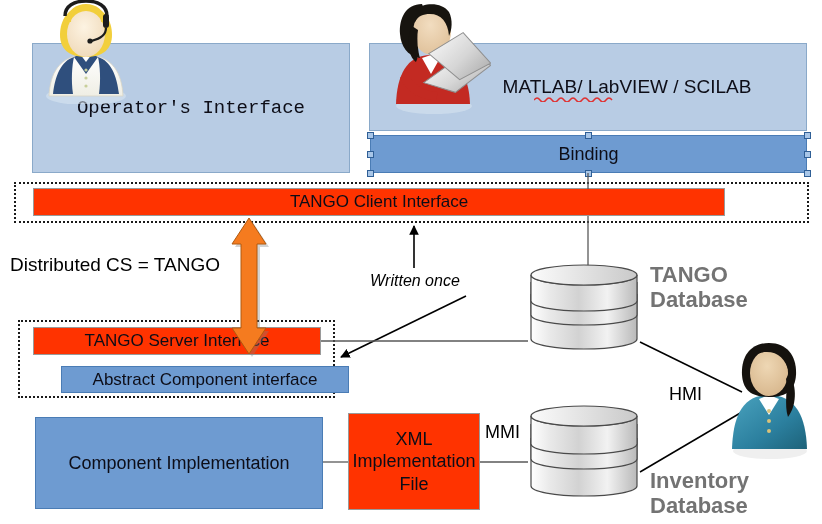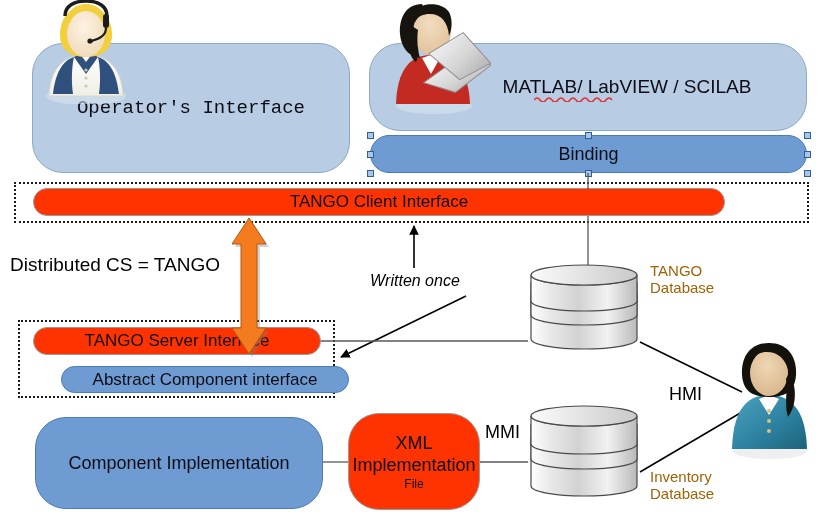--- a/index.html
+++ b/index.html
@@ -16,21 +16,20 @@
     overflow: hidden;
   }
   .box {
     position: absolute;
     box-sizing: border-box;
     display: flex;
     align-items: center;
     justify-content: center;
     text-align: center;
     color: #0d0d17;
-    border-radius: 31px;
   }
   
   .panel-light {
     background: #b8cce4;
     border: 1px solid #8aa9c9;
     font-size: 19px;
   }
   
   .panel-mid {
     background: #6e9bd1;
@@ -72,24 +71,25 @@
     width: 7px;
     height: 7px;
     background: #a8c6e8;
     border: 1px solid #2f5f96;
     box-sizing: border-box;
   }
   .person { position: absolute; }
   .dbwrap { position: absolute; }
   .dblabel {
     position: absolute;
-    font-size: 15px;
-    color: #a16207;
+    font-size: 22px;
+    color: #737373;
     line-height: 1.15;
     white-space: nowrap;
+    font-weight: bold;
   }
   .squiggle {
     position: absolute;
     height: 4px;
   }
 </style>
 </head>
 <body>
 
 <div id="canvas">
@@ -132,21 +132,21 @@
     <span style="font-size:17px;">Abstract Component interface</span>
   </div>
 
   <div class="box panel-mid" style="left:35px; top:417px; width:288px; height:92px;">
     <span style="font-size:18px;">Component Implementation</span>
   </div>
 
   <div class="box panel-red" style="left:348px; top:413px; width:132px; height:97px; flex-direction:column; line-height:1.25;">
     <span style="font-size:18px;">XML</span>
     <span style="font-size:18px;">Implementation</span>
-    <span style="font-size:12px;text-align:right;">File</span>
+    <span style="font-size:18px;text-align:right;">File</span>
   </div>
 
   <div class="plain-label" style="left:10px; top:254px; font-size:19px;">Distributed CS = TANGO</div>
 
   <div class="plain-label italic-label" style="left:370px; top:272px; font-size:16px;">Written once</div>
 
   <div class="plain-label" style="left:485px; top:422px; font-size:18px;">MMI</div>
 
   <div class="plain-label" style="left:669px; top:384px; font-size:18px;">HMI</div>
 

